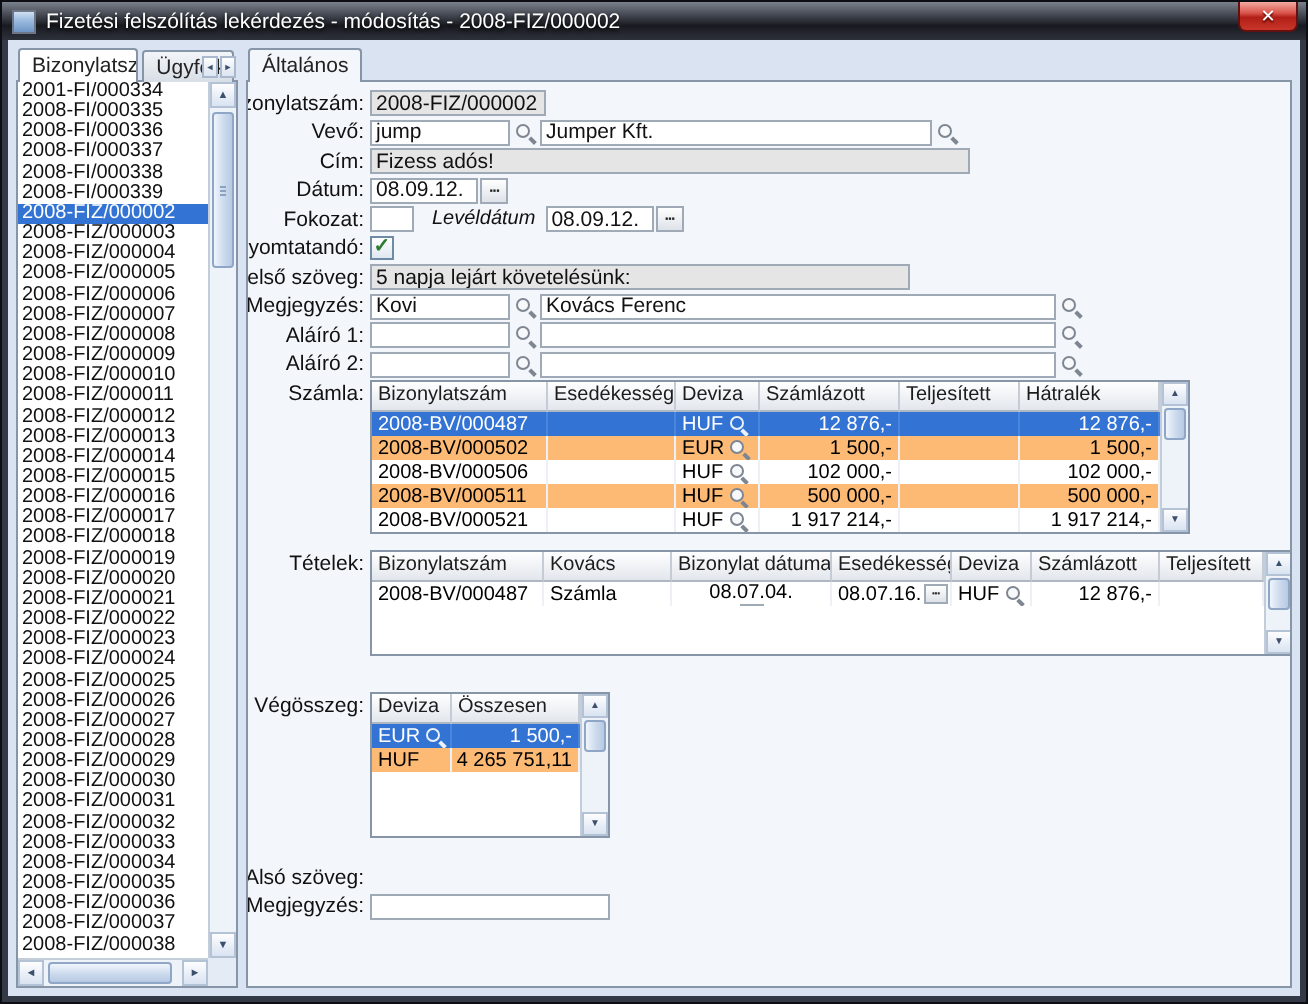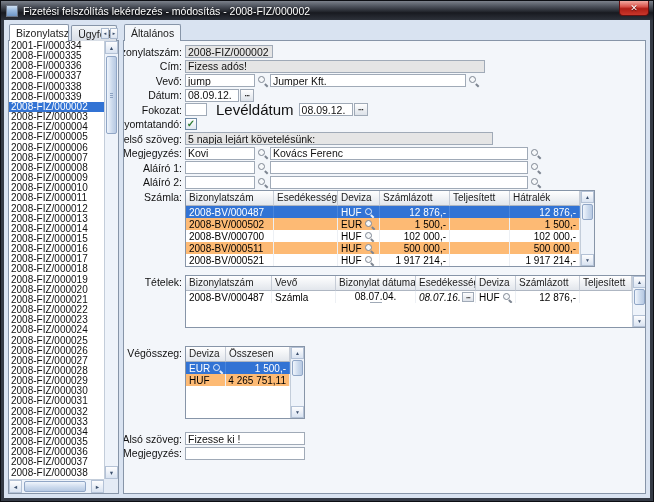--- a/index.html
+++ b/index.html
@@ -85,21 +85,21 @@
     flex:1;border:1px solid #8795a8;background:#f3f6fa;margin-top:-1px;
     padding:4px 2px 0 2px;overflow:hidden;
   }
   .frow{display:flex;align-items:center;height:13px;margin-bottom:1.5px;}
   .frow.gridrow{height:auto;align-items:flex-start;}
   .flabel{
     flex:0 0 56px;width:56px;display:flex;justify-content:flex-end;margin-right:3px;
     font-size:10.5px;color:#111;white-space:nowrap;
   }
   .gridrow .flabel{margin-top:1px;}
-  .inline-label{font-size:15px;color:#111;margin:0 5px 0 9px;white-space:nowrap;}
+  .inline-label{font-size:10px;color:#111;margin:0 5px 0 9px;white-space:nowrap;font-style:italic;}
   .field{
     height:13px;border:1px solid #a0aab7;background:#fff;font-size:10.5px;color:#111;
     padding:0 2px;display:flex;align-items:center;white-space:nowrap;overflow:hidden;
   }
   .field.ro{background:#e5e5e5;}
   .ml{margin-left:2px;}
 
   
   .lk{width:11px;height:11px;position:relative;display:inline-block;flex:0 0 auto;margin-left:2px;}
   .lk::before{content:"";position:absolute;left:1px;top:1px;width:5px;height:5px;border:1.5px solid #7e8692;border-radius:50%;background:#f6f8fa;}
@@ -249,30 +249,30 @@
         <div class="tab active">Általános</div>
       </div>
       <div class="form-area">
 
         <div class="frow">
           <div class="flabel">Bizonylatszám:</div>
           <div class="field ro" style="width:88px">2008-FIZ/000002</div>
         </div>
 
         <div class="frow">
+          <div class="flabel">Vevő:</div>
+          <div class="field" style="width:70px">jump</div>
+          <span class="lk"></span>
+          <div class="field ml" style="width:196px">Jumper Kft.</div>
+          <span class="lk"></span>
+        </div>
+
+        <div class="frow">
           <div class="flabel">Cím:</div>
           <div class="field ro" style="width:300px">Fizess adós!</div>
-        </div>
-
-        <div class="frow">
-          <div class="flabel">Vevő:</div>
-          <div class="field" style="width:70px">jump</div>
-          <span class="lk"></span>
-          <div class="field ml" style="width:196px">Jumper Kft.</div>
-          <span class="lk"></span>
         </div>
 
         <div class="frow">
           <div class="flabel">Dátum:</div>
           <div class="field" style="width:54px">08.09.12.</div>
           <div class="dots">···</div>
         </div>
 
         <div class="frow">
           <div class="flabel">Fokozat:</div>
@@ -284,21 +284,21 @@
 
         <div class="frow">
           <div class="flabel">Nyomtatandó:</div>
           <div class="checkbox checked">
             <span class="check">✓</span>
           </div>
         </div>
 
         <div class="frow">
           <div class="flabel">Felső szöveg:</div>
-          <div class="field ro" style="width:308px">5 napja lejárt követelésünk:</div>
+          <div class="field ro" style="width:270px">5 napja lejárt követelésünk:</div>
         </div>
 
         <div class="frow">
           <div class="flabel">Megjegyzés:</div>
           <div class="field" style="width:70px">Kovi</div>
           <span class="lk"></span>
           <div class="field ml" style="width:258px">Kovács Ferenc</div>
           <span class="lk"></span>
         </div>
 
@@ -368,21 +368,21 @@
                     </div>
                     <div class="td" style="width: 60px;">
                       <span></span>
                     </div>
                     <div class="td right" style="width: 70px;">
                       <span>1 500,-</span>
                     </div>
                   </div>
                   <div class="gr">
                     <div class="td" style="width: 88px;">
-                      <span>2008-BV/000700</span>
+                      <span>2008-BV/000506</span>
                     </div>
                     <div class="td" style="width: 64px;">
                       <span></span>
                     </div>
                     <div class="td" style="width: 42px;">
                       <span>HUF</span>
                       <span class="lk"></span>
                     </div>
                     <div class="td right" style="width: 70px;">
                       <span>102 000,-</span>
@@ -447,40 +447,40 @@
               </div>
             </div>
         </div>
 
         <div class="frow gridrow" style="margin-bottom:18px">
           <div class="flabel">Tételek:</div>
           <div class="grid" id="grid-tetelek">
               <div class="ginner">
                 <div class="ghead">
                   <div class="th" style="width: 86px;">Bizonylatszám</div>
-                  <div class="th" style="width: 64px;">Vevő</div>
+                  <div class="th" style="width: 64px;">Kovács</div>
                   <div class="th" style="width: 80px;">Bizonylat dátuma</div>
                   <div class="th" style="width: 60px;">Esedékesség</div>
                   <div class="th" style="width: 40px;">Deviza</div>
                   <div class="th" style="width: 64px;">Számlázott</div>
                   <div class="th" style="width: 52px;">Teljesített</div>
                 </div>
                 <div class="gbody" style="height: 36px; width: 446px;">
                   <div class="gr">
                     <div class="td" style="width: 86px;">
                       <span>2008-BV/000487</span>
                     </div>
                     <div class="td" style="width: 64px; align-items: flex-end;">
                       <span>Számla</span>
                     </div>
                     <div class="td" style="width: 80px; flex-direction: column;">
                       <span>08.07.04.</span>
                       <span class="dots cell">···</span>
                     </div>
-                    <div class="td" style="width: 60px; font-style: italic;">
+                    <div class="td" style="width: 60px;">
                       <span>08.07.16.</span>
                       <span class="dots cell">···</span>
                     </div>
                     <div class="td" style="width: 40px;">
                       <span>HUF</span>
                       <span class="lk"></span>
                     </div>
                     <div class="td right" style="width: 64px;">
                       <span>12 876,-</span>
                     </div>
@@ -533,21 +533,20 @@
                 <div class="strack">
                   <div class="sthumb"></div>
                 </div>
                 <div class="sbtn">▼</div>
               </div>
             </div>
         </div>
 
         <div class="frow">
           <div class="flabel">Alsó szöveg:</div>
-          <div class="field" style="width:120px">Fizesse ki !</div>
         </div>
 
         <div class="frow">
           <div class="flabel">Megjegyzés:</div>
           <div class="field" style="width:120px"></div>
         </div>
 
       </div>
     </div>
   </div>

